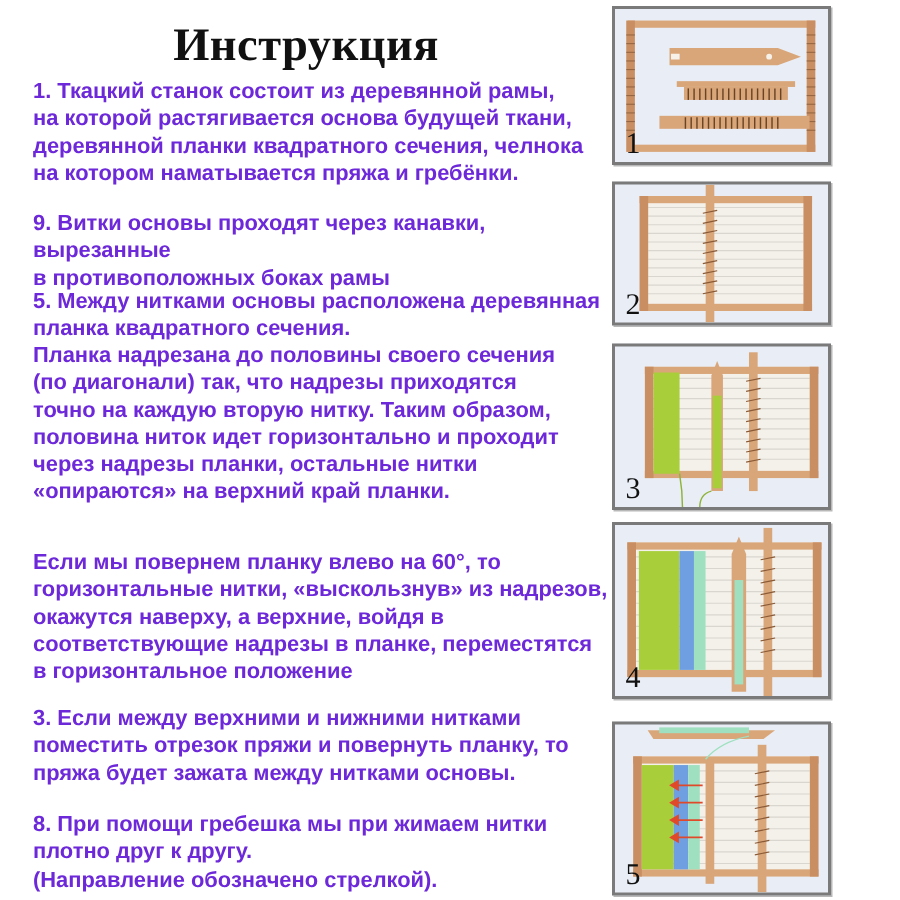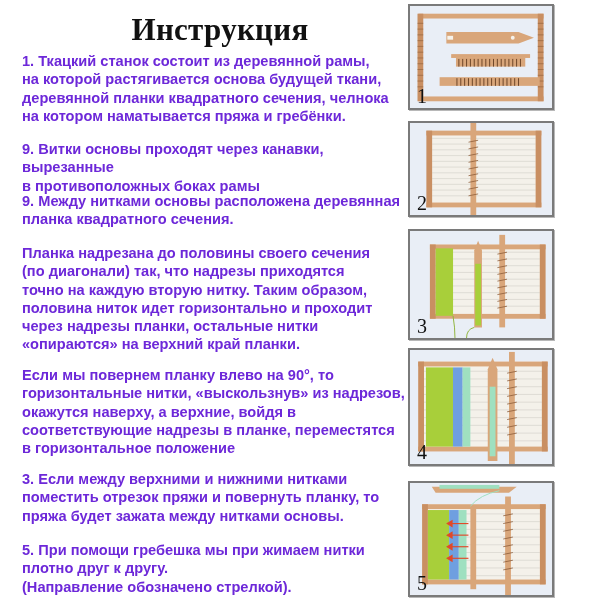--- a/index.html
+++ b/index.html
@@ -1,50 +1,50 @@
 <!DOCTYPE html>
 <html><head>
 <meta charset="utf-8">
 <style>
   html,body{margin:0;padding:0;background:#ffffff;}
   body{width:600px;height:600px;position:relative;overflow:hidden;font-family:"DejaVu Serif","Liberation Serif",serif;color:#111;}
-  .title{position:absolute;left:0;top:12px;width:408px;text-align:center;font-family:"Liberation Serif",serif;font-weight:bold;font-size:31px;letter-spacing:0.3px;color:#111;padding-left:16px;}
+  .title{position:absolute;left:0;top:12px;width:408px;text-align:center;font-family:"Liberation Serif",serif;font-weight:bold;font-size:31px;letter-spacing:0.3px;color:#111;}
   .text{position:absolute;left:22px;width:385px;font-family:Liberation Sans, sans-serif;font-weight:bold;font-size:14.6px;line-height:18.3px;color:#6d28d9;white-space:pre-line;}
   .panel{position:absolute;left:408px;width:146px;border:2px solid #7a7a7a;box-sizing:border-box;background:#e9eef6;overflow:hidden;box-shadow:1px 1px 0 #b8b8b8;}
   .panel svg{position:absolute;left:0;top:0;width:100%;height:100%;}
   .num{position:absolute;left:7px;bottom:2px;font-family:"Liberation Serif",serif;font-size:20px;color:#111;line-height:20px;}
 </style>
 </head>
 <body>
 
 <div class="title">Инструкция</div>
 
 <div class="text" style="top:52px">1. Ткацкий станок состоит из деревянной рамы,
 на которой растягивается основа будущей ткани,
 деревянной планки квадратного сечения, челнока
 на котором наматывается пряжа и гребёнки.</div>
 <div class="text" style="top:140px">9. Витки основы проходят через канавки, вырезанные
 в противоположных боках рамы</div>
-<div class="text" style="top:192px">9. Между нитками основы расположена деревянная
+<div class="text" style="top:192px">5. Между нитками основы расположена деревянная
 планка квадратного сечения.</div>
-<div class="text" style="top:244px">Планка надрезана до половины своего сечения
+<div class="text" style="top:228px">Планка надрезана до половины своего сечения
 (по диагонали) так, что надрезы приходятся
 точно на каждую вторую нитку. Таким образом,
 половина ниток идет горизонтально и проходит
 через надрезы планки, остальные нитки
 «опираются» на верхний край планки.</div>
-<div class="text" style="top:366px">Если мы повернем планку влево на 90°, то
+<div class="text" style="top:366px">Если мы повернем планку влево на 60°, то
 горизонтальные нитки, «выскользнув» из надрезов,
 окажутся наверху, а верхние, войдя в
 соответствующие надрезы в планке, переместятся
 в горизонтальное положение</div>
 <div class="text" style="top:470px">3. Если между верхними и нижними нитками
 поместить отрезок пряжи и повернуть планку, то
 пряжа будет зажата между нитками основы.</div>
-<div class="text" style="top:541px">5. При помощи гребешка мы при жимаем нитки
+<div class="text" style="top:541px">8. При помощи гребешка мы при жимаем нитки
 плотно друг к другу.
 (Направление обозначено стрелкой).</div>
 
 <div class="panel" style="top:4px;height:106px">
   <svg viewBox="0 0 146 106">
     <rect x="8" y="8" width="130" height="5" fill="#d9a67a"></rect>
     <rect x="8" y="94" width="130" height="5" fill="#d9a67a"></rect>
     <rect x="7" y="8" width="6" height="91" fill="#c98f62"></rect>
     <rect x="132" y="8" width="6" height="91" fill="#c98f62"></rect>
     <g stroke="#8a5a36" stroke-width="0.6">

